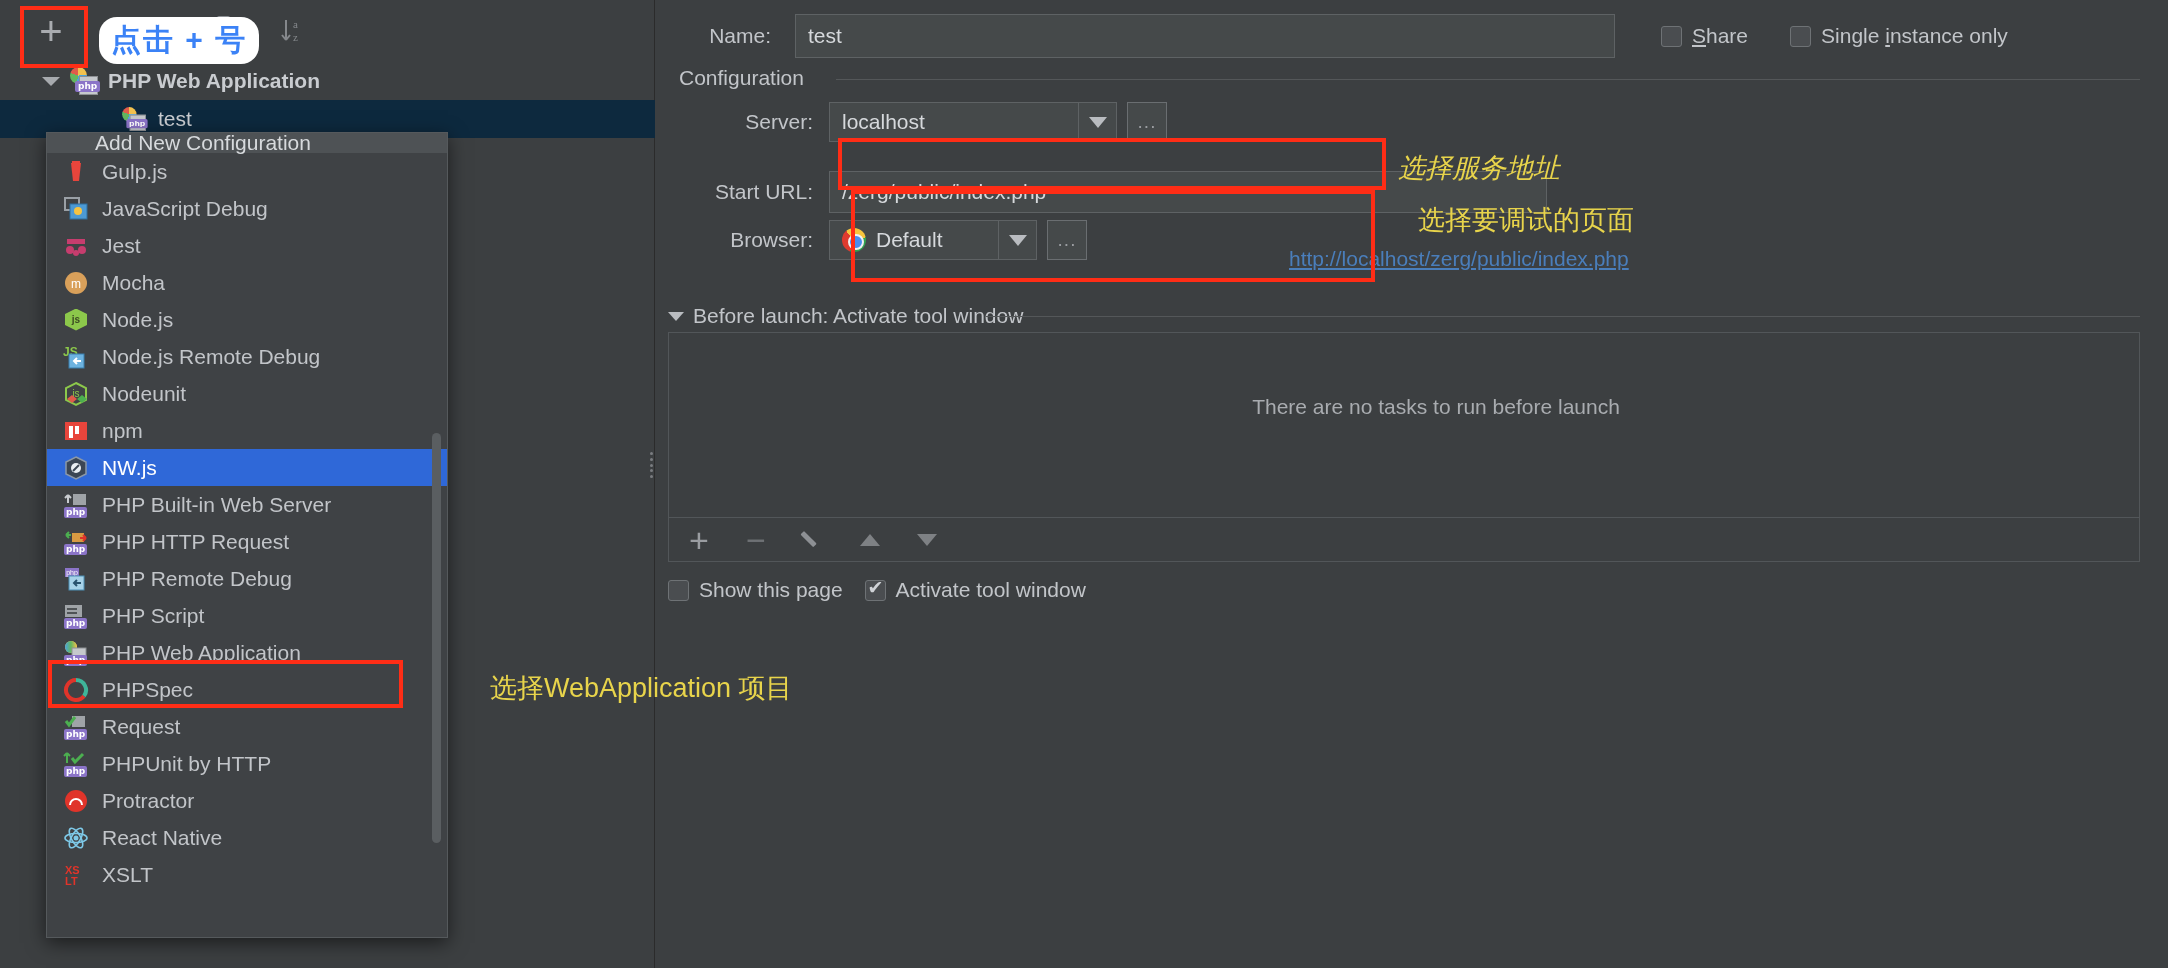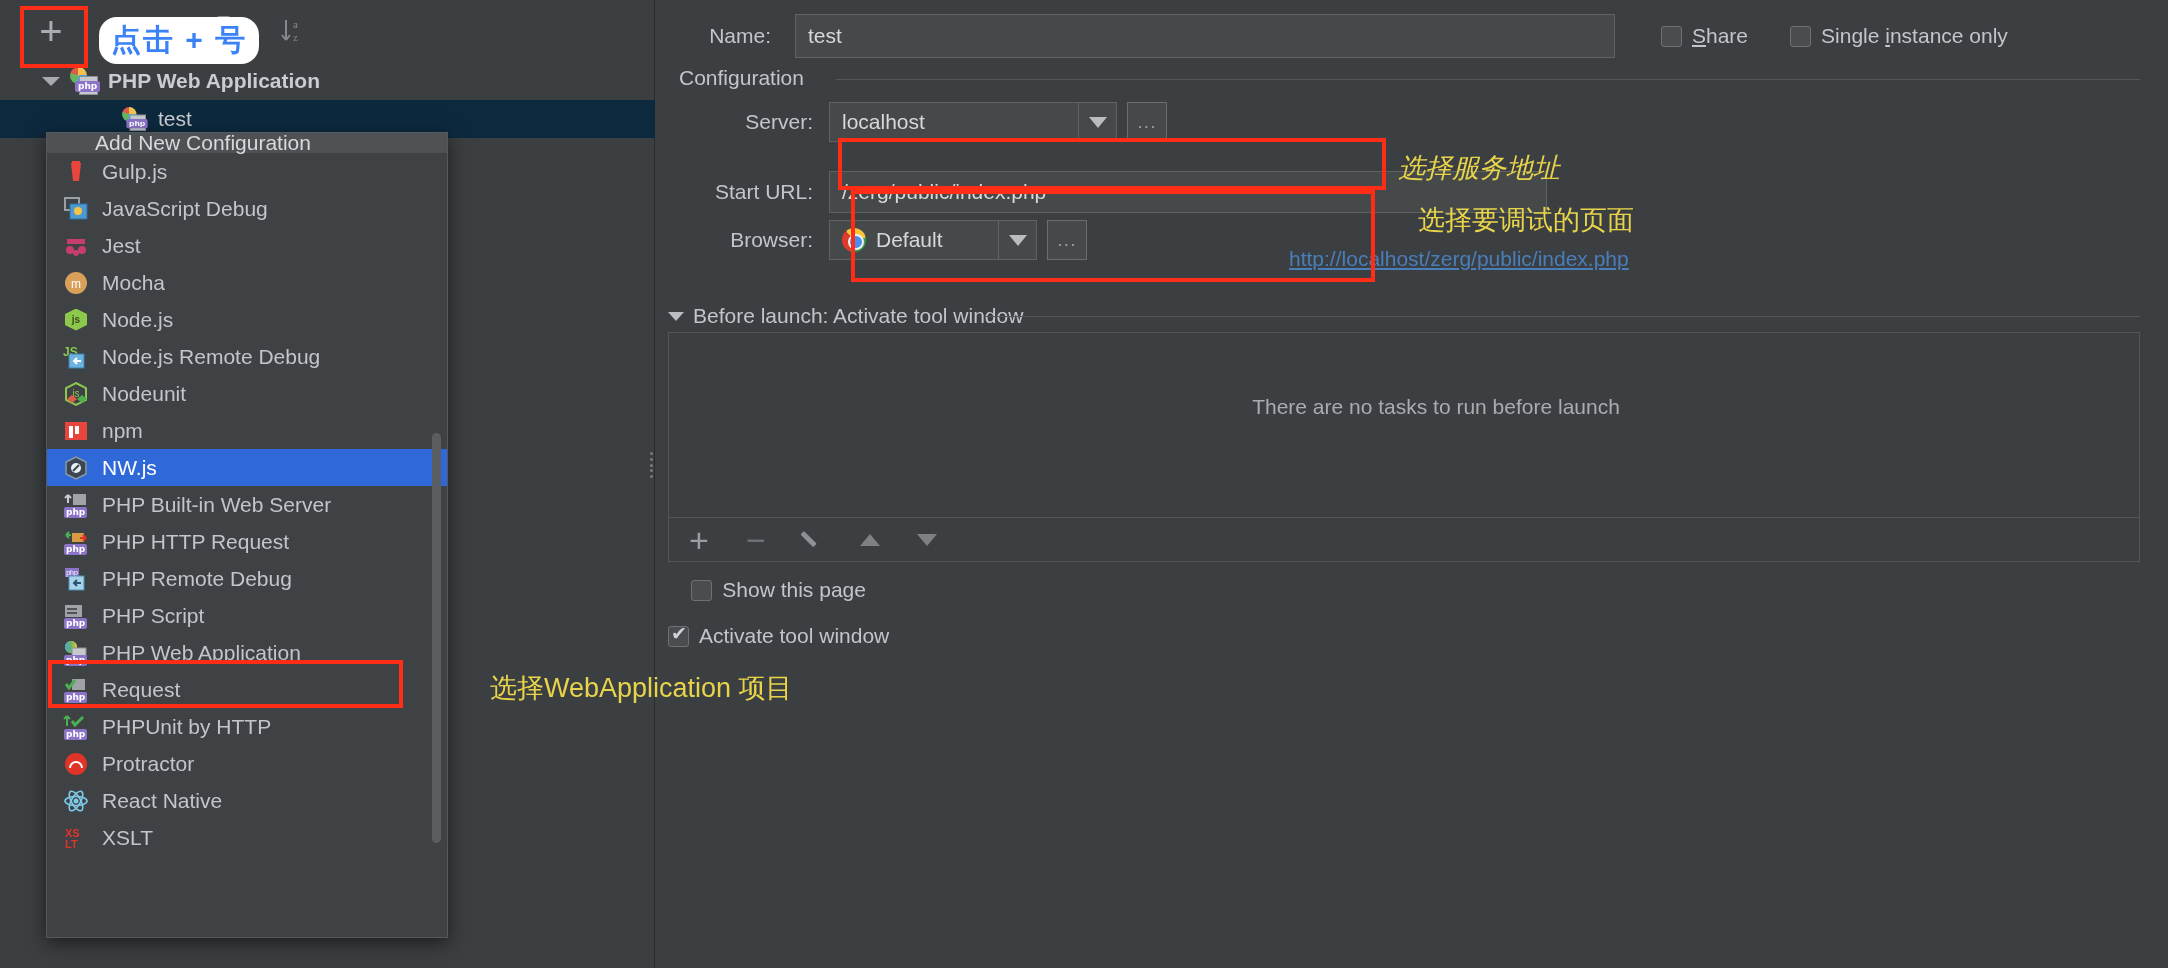--- a/index.html
+++ b/index.html
@@ -263,21 +263,21 @@
   .pencil-ic {
     width: 22px; height: 22px; position: relative;
   }
   .pencil-ic::before {
     content: ""; position: absolute; left: 2px; top: 2px;
     width: 18px; height: 5px; background: #8d9094;
     transform: rotate(45deg); transform-origin: left top; border-radius: 1px;
   }
   .bottom-chks {
     position: absolute; left: 12px; top: 578px;
-    display: flex; align-items: center; gap: 22px; flex-direction: column;
+    display: flex; align-items: center; gap: 22px;
   }
 
   
   .splitter {
     position: absolute; left: 650px; top: 452px;
     width: 6px; height: 26px;
     display: flex; flex-direction: column; justify-content: space-between;
   }
   .splitter i { display: block; width: 3px; height: 3px; background: #7a7d80; border-radius: 50%; }
 
@@ -457,20 +457,27 @@
                     <stop offset="0%" stop-color="#4aa3df"></stop>
                     <stop offset="50%" stop-color="#63b75f"></stop>
                     <stop offset="100%" stop-color="#f2c14e"></stop>
                   </linearGradient>
                 </defs>
               </svg><span class="phpchip">php</span></span>
             <span>PHP Web Application</span>
           </div>
           <div class="menu-item">
             <span class="mi-icon"><svg width="26" height="26">
+                <path d="M13 3 a10 10 0 1 0 8 16" fill="none" stroke="#e0342a" stroke-width="4"></path>
+                <path d="M21 19 a10 10 0 0 0 -8 -16" fill="none" stroke="#3fb59a" stroke-width="4"></path>
+              </svg></span>
+            <span>PHPSpec</span>
+          </div>
+          <div class="menu-item">
+            <span class="mi-icon"><svg width="26" height="26">
                 <rect x="9" y="2" width="13" height="11" fill="#9fa3a7"></rect>
                 <path d="M3 7 l3 4 6-8" stroke="#4caf50" stroke-width="3" fill="none"></path>
               </svg><span class="phpchip">php</span></span>
             <span>Request</span>
           </div>
           <div class="menu-item">
             <span class="mi-icon"><svg width="26" height="26">
                 <path d="M4 12 V2 M4 2 l-3 3 M4 2 l3 3" stroke="#4caf50" stroke-width="2" fill="none"></path>
                 <path d="M9 7 l3 4 8-8" stroke="#4caf50" stroke-width="3" fill="none"></path>
               </svg><span class="phpchip">php</span></span>

